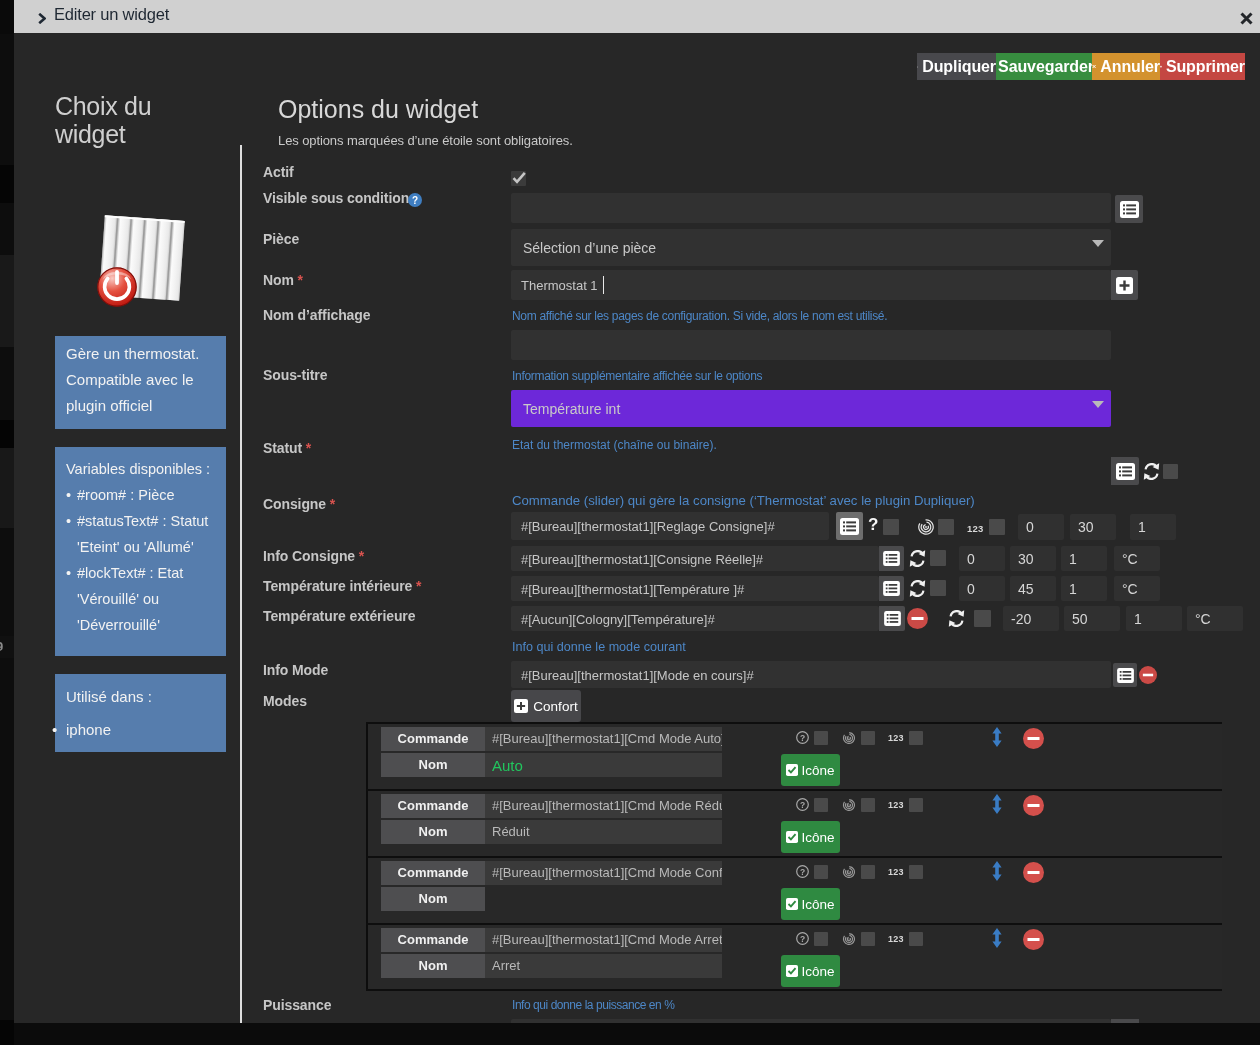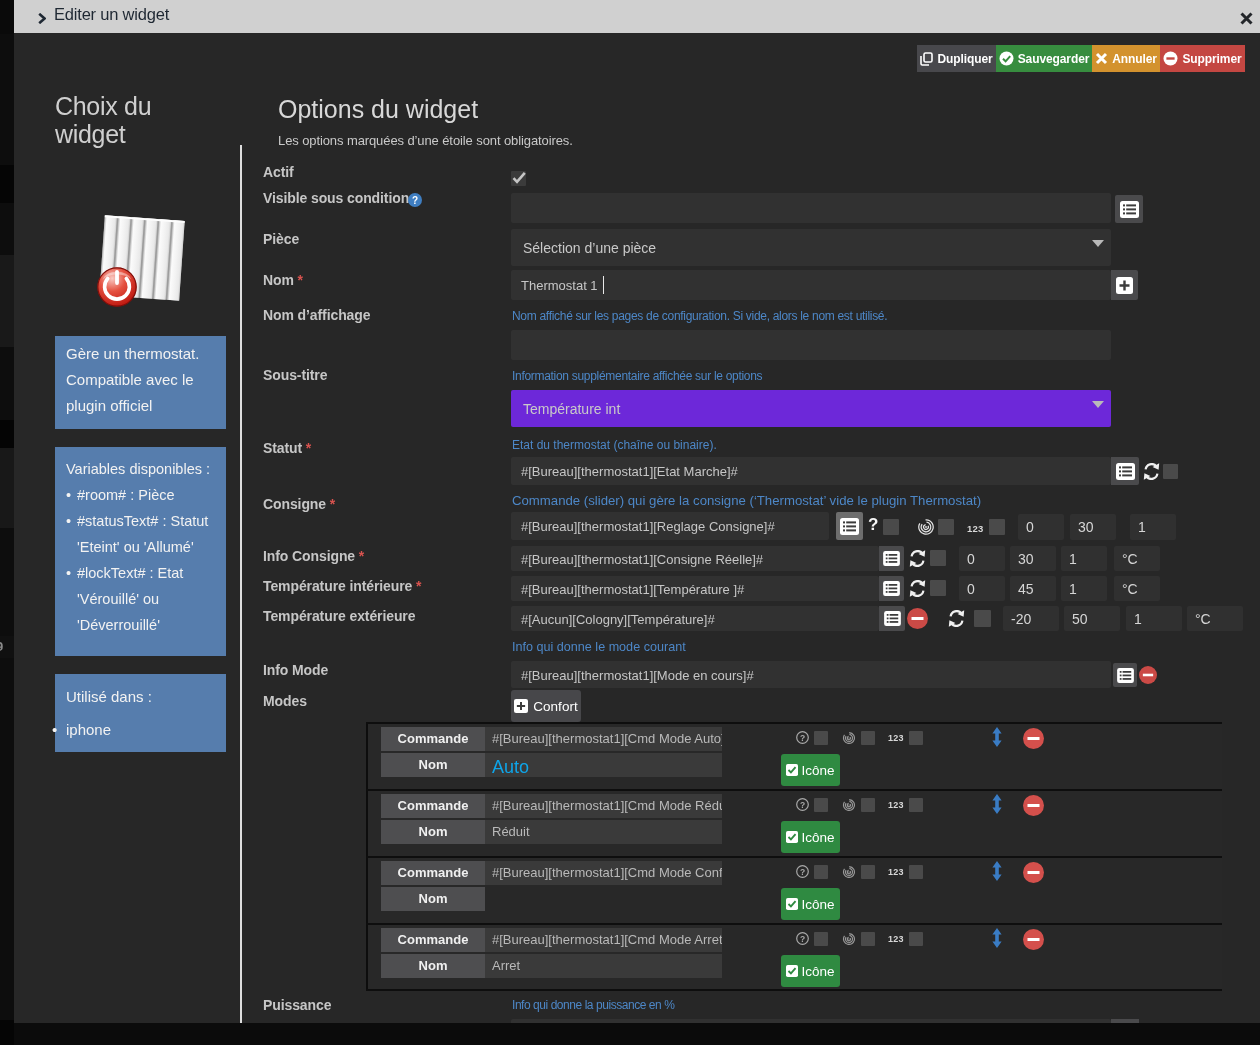--- a/index.html
+++ b/index.html
@@ -17,21 +17,21 @@
 .topbar .chev { position:absolute; }
 .topbar .close { position:absolute; }
 
 
 .modal { position:absolute; left:14px; top:33px; width:1246px; height:993px; background:#272727; }
 .footer { position:absolute; left:14px; top:1023px; width:1246px; height:22px; background:#0b0b0b; }
 .divider { position:absolute; left:240px; top:145px; width:2px; height:878px; background:#dedede; }
 
 
 .btnrow { position:absolute; top:45px; left:917px; height:27px; display:flex; }
-.btn { height:27px; display:flex; align-items:center; justify-content:center; color:#fff; font-size:12px; font-weight:bold; letter-spacing:-0.1px; }
+.btn { height:27px; display:flex; align-items:center; justify-content:center; color:#fff; font-size:16px; font-weight:bold; letter-spacing:-0.1px;margin-top:8px; }
 .btn svg { margin-right:4px; }
 
 
 .h2 { position:absolute; color:#cfcfcf; font-size:25px; line-height:30px; font-weight:normal; }
 .sel { position:absolute; background:#363636; color:#c9c9c9; font-size:15px; border-radius:2px; }
 .sel .txt { position:absolute; left:13px; top:50%; transform:translateY(-50%); }
 .caret { position:absolute; width:0; height:0; border-left:6px solid transparent; border-right:6px solid transparent; border-top:7.5px solid #b9b9b9; }
 .bluebox { position:absolute; left:55px; width:171px; background:#567dad; color:#f2f2f2; font-size:15px; padding:12px 10px 10px 11px; line-height:26px; }
 
 
@@ -208,23 +208,20 @@
 
   <div class="label" style="top:367px;">Sous-titre</div>
   <div class="hint" style="top:369px;">Information supplémentaire affichée sur le options</div>
   <div class="sel" style="left:511px;top:390px;width:600px;height:37px;background:#6d28d9;">
     <span class="txt" style="left:12px;font-size:14px;">Température int</span>
     <span class="caret" style="right:7px;top:11px;"></span>
   </div>
 
   <div class="label" style="top:440px;">Statut <span class="req">*</span></div>
   <div class="hint" style="top:438px;letter-spacing:0;">Etat du thermostat (chaîne ou binaire).</div>
-  <div class="input" style="left:511px;top:457px;width:600px;height:28px;">
-      <span class="txt">#[Bureau][thermostat1][Etat Marche]#</span>
-    </div>
   <div class="gbtn" style="left:1111px;top:457px;width:28px;height:28px;border-radius:0 2px 2px 0;">
     <svg width="19" height="17" viewBox="0 0 19 17">
         <rect width="19" height="17" rx="2.5" fill="#fff"></rect>
         <g fill="#3c3c3c">
           <rect x="3" y="3.4" width="2" height="2"></rect>
           <rect x="6.2" y="3.4" width="9.8" height="2"></rect>
           <rect x="3" y="7.4" width="2" height="2"></rect>
           <rect x="6.2" y="7.4" width="9.8" height="2"></rect>
           <rect x="3" y="11.4" width="2" height="2"></rect>
           <rect x="6.2" y="11.4" width="9.8" height="2"></rect>
@@ -235,21 +232,21 @@
       <g fill="none" stroke="#f0f0f0" stroke-width="2.2">
         <path d="M2.6 6.4A6.2 6.2 0 0 1 13.4 3.2"></path>
         <path d="M14.4 10.6A6.2 6.2 0 0 1 3.6 13.8"></path>
       </g>
       <path d="M16.2 0.2L15.6 6.8L9.6 4.0Z" fill="#f0f0f0"></path>
       <path d="M0.8 16.8L1.4 10.2L7.4 13.0Z" fill="#f0f0f0"></path>
     </svg>
   <div class="cb" style="left:1163px;top:464px;width:15px;height:15px;"></div>
 
   <div class="label" style="top:496px;">Consigne <span class="req">*</span></div>
-  <div class="hint" style="top:493px;letter-spacing:0;font-size:13.2px;">Commande (slider) qui gère la consigne (‘Thermostat’ vide le plugin Thermostat)</div>
+  <div class="hint" style="top:493px;letter-spacing:0;font-size:13.2px;">Commande (slider) qui gère la consigne (‘Thermostat’ avec le plugin Dupliquer)</div>
   <div class="input" style="left:511px;top:512px;width:318px;height:28px;">
       <span class="txt">#[Bureau][thermostat1][Reglage Consigne]#</span>
     </div>
   <div class="gbtn" style="left:836px;top:512px;width:27px;height:28px;background:#6d6d6d;">
     <svg width="19" height="17" viewBox="0 0 19 17">
         <rect width="19" height="17" rx="2.5" fill="#fff"></rect>
         <g fill="#3c3c3c">
           <rect x="3" y="3.4" width="2" height="2"></rect>
           <rect x="6.2" y="3.4" width="9.8" height="2"></rect>
           <rect x="3" y="7.4" width="2" height="2"></rect>
@@ -464,21 +461,21 @@
   <div class="cb" style="left:909px;top:731px;width:14px;height:14px;"></div>
   <svg class="abs" style="left:991px;top:727px;" width="12" height="20" viewBox="0 0 12 20">
       <path d="M6 0 L10.6 6.4 H7.8 V13.6 H10.6 L6 20 L1.4 13.6 H4.2 V6.4 H1.4 Z" fill="#3a7cc4"></path>
     </svg>
   <svg class="abs" style="left:1023px;top:728px;" width="21" height="21" viewBox="0 0 21 21">
       <circle cx="10.5" cy="10.5" r="10.5" fill="#d4504c"></circle>
       <rect x="4.5" y="9" width="12" height="3" fill="#fff"></rect>
     </svg>
   <div class="abs" style="left:381px;top:753px;width:104px;height:24px;background:#4e4e50;color:#f0f0f0;font-size:13px;font-weight:bold;text-align:center;line-height:24px;">Nom</div>
   <div class="abs" style="left:485px;top:753px;width:237px;height:24px;background:#3a3a3a;">
-      <span style="position:absolute;left:7px;top:4px;color:#0ea5e9;font-size:18px;">Auto</span>
+      <span style="position:absolute;left:7px;top:4px;color:#22c55e;font-size:15px;">Auto</span>
     </div>
   <div class="abs" style="left:781px;top:754px;width:59px;height:32px;background:#2f8a41;border-radius:3px;display:flex;align-items:center;justify-content:center;">
       <svg width="12" height="12" viewBox="0 0 17 17" style="margin-right:3px;">
         <rect width="17" height="17" rx="2.5" fill="#fff"></rect>
         <path d="M3.5 8.5 L7 12 L13.5 4.5" fill="none" stroke="#2f8a41" stroke-width="2.6"></path>
       </svg>
       <span style="color:#fff;font-size:13.5px;">Icône</span>
     </div>
 
   <div class="abs" style="left:381px;top:794px;width:104px;height:24px;background:#4e4e50;color:#f0f0f0;font-size:13px;font-weight:bold;text-align:center;line-height:24px;">Commande</div>

